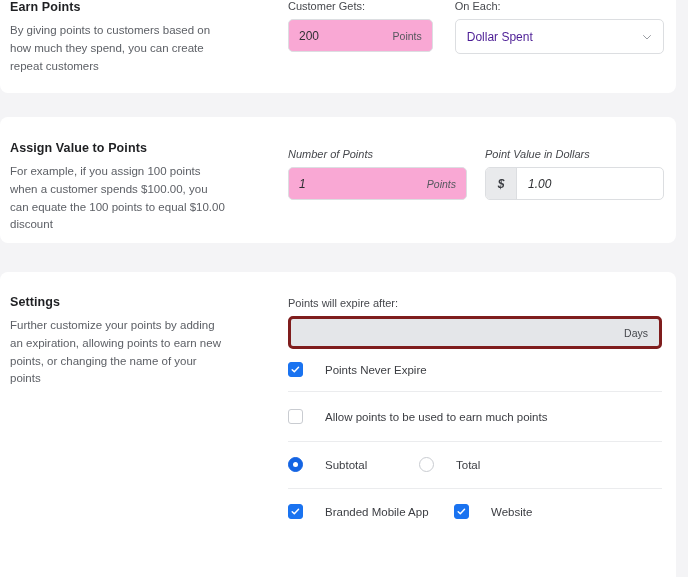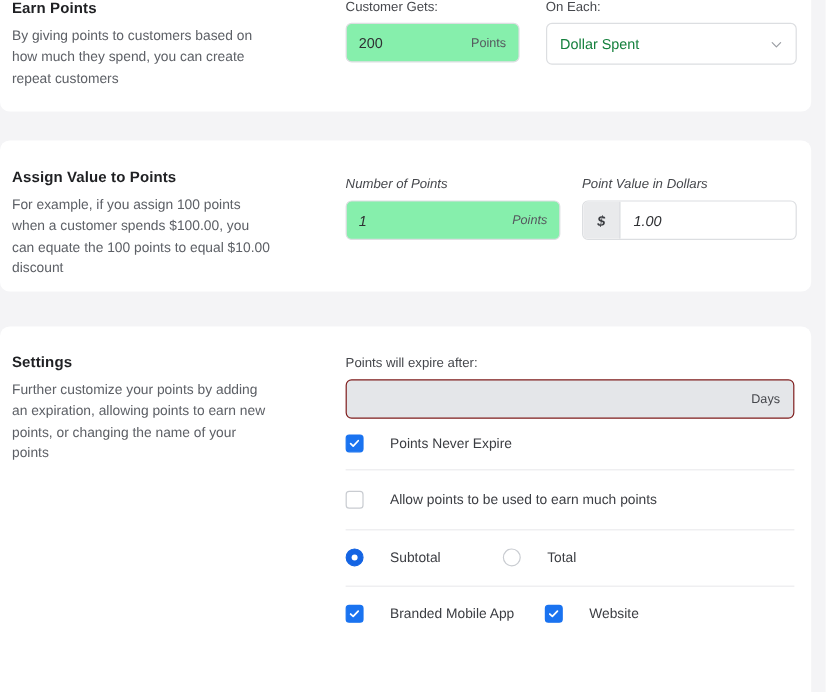--- a/index.html
+++ b/index.html
@@ -84,21 +84,21 @@
   }
 
   
   .input-wrap {
     position: relative;
     display: flex;
     align-items: center;
     height: 33px;
     border: 1px solid #dcdee1;
     border-radius: 5px;
-    background: #86efac;
+    background: #f9a8d4;
     box-sizing: border-box;
     padding: 0 10px;
   }
   .input-wrap .value {
     font-size: 12px;
     color: #2f3033;
     flex: 1;
   }
   .input-wrap .suffix {
     font-size: 10.5px;
@@ -113,21 +113,21 @@
     align-items: center;
     height: 35px;
     border: 1px solid #dcdee1;
     border-radius: 5px;
     background: #fff;
     box-sizing: border-box;
     padding: 0 11px;
   }
   .select-wrap .value {
     font-size: 12px;
-    color: #15803d;
+    color: #4c1d95;
     flex: 1;
   }
   .chev {
     width: 10px;
     height: 10px;
     flex: 0 0 auto;
   }
   .chev svg { display: block; }
 
   
@@ -160,21 +160,21 @@
     color: #2f3033;
     flex: 1;
   }
 
   
   .input-disabled {
     display: flex;
     align-items: center;
     height: 33px;
     background: #e4e6e9;
-    border: 1px solid #7f1d1d;
+    border: 3px solid #7f1d1d;
     border-radius: 5px;
     box-sizing: border-box;
     padding: 0 11px;
   }
   .input-disabled .value { flex: 1; font-size: 12px; color: #6d7076; }
   .input-disabled .suffix { font-size: 10.5px; color: #45474c; }
 
   
   .opt-row {
     display: flex;

